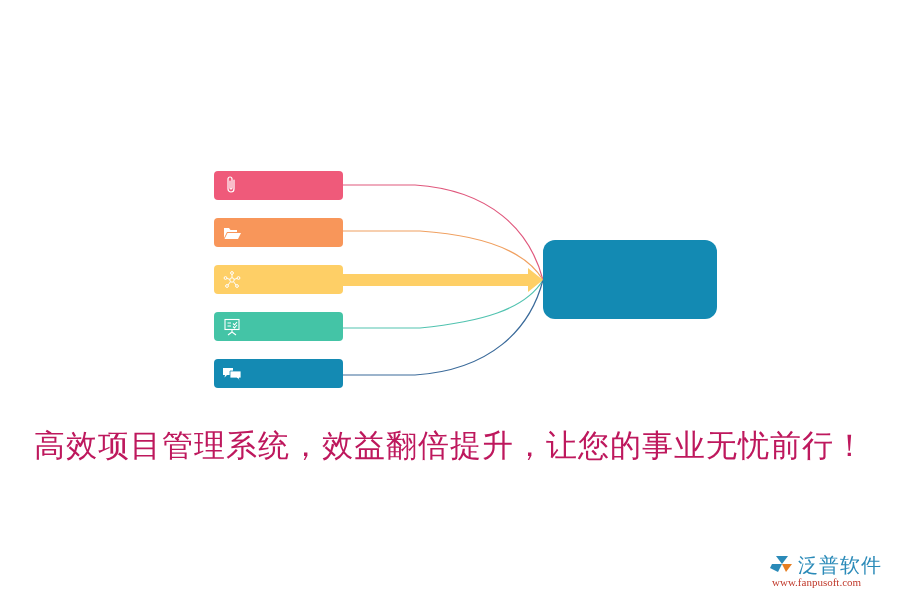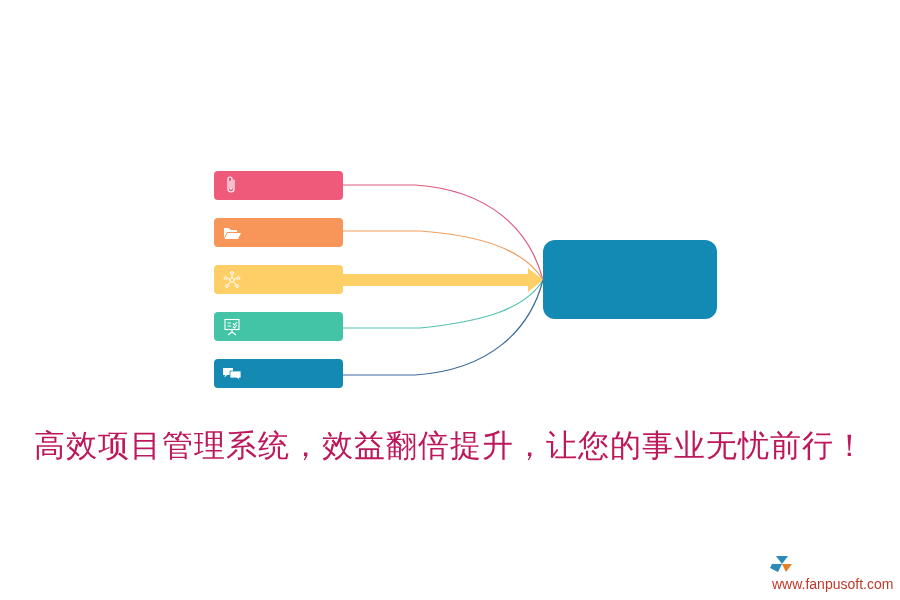--- a/index.html
+++ b/index.html
@@ -4,21 +4,21 @@
 <style>
   html, body { margin: 0; padding: 0; }
   body { width: 900px; height: 600px; background: #ffffff; position: relative; overflow: hidden; font-family: "DejaVu Sans", sans-serif; }
   .node { position: absolute; left: 214px; width: 129px; height: 29px; border-radius: 4px; }
   .node .icon { position: absolute; left: 8px; top: 5px; width: 20px; height: 19px; }
   .hub { position: absolute; left: 543px; top: 240px; width: 174px; height: 79px; border-radius: 12px; background: #138ab3; }
   svg.links { position: absolute; left: 0; top: 0; }
   .headline { position: absolute; left: 0; top: 425px; width: 900px; text-align: center; font-size: 31px; color: #be185d; letter-spacing: 1px; white-space: nowrap; }
   .logo { position: absolute; left: 768px; top: 552px; width: 130px; height: 40px; }
   .logo .brand { position: absolute; left: 30px; top: 0; font-size: 20px; color: #2a8ab8; letter-spacing: 1px; white-space: nowrap; }
-  .logo .url { position: absolute; left: 4px; top: 24px; font-size: 14px; color: #c0392b; font-family: Liberation Sans, sans-serif; white-space: nowrap; text-align: right; }
+  .logo .url { position: absolute; left: 4px; top: 24px; font-size: 11px; color: #c0392b; font-family: Liberation Serif, serif; white-space: nowrap; text-align: right; }
   .logo .mark { position: absolute; left: 2px; top: 2px; width: 24px; height: 20px; }
 </style>
 </head>
 <body>
 
 <svg class="links" width="900" height="600" viewBox="0 0 900 600">
   <path d="M343,185 L415,185 C490,190 530,230 543,280" fill="none" stroke="#e0587d" stroke-width="1.2"></path>
   <path d="M343,231 L420,231 C480,235 525,250 543,280" fill="none" stroke="#f0a060" stroke-width="1.2"></path>
   <path d="M343,328 L420,328 C480,322 525,310 543,280" fill="none" stroke="#52c3b0" stroke-width="1.2"></path>
   <path d="M343,375 L415,375 C490,370 530,330 543,280" fill="none" stroke="#3a6a9a" stroke-width="1.2"></path>
@@ -75,14 +75,15 @@
 <div class="hub"></div>
 
 <div class="headline">高效项目管理系统，效益翻倍提升，让您的事业无忧前行！</div>
 
 <div class="logo">
   <svg class="mark" viewBox="0 0 24 20">
     <polygon points="6,2 18,2 12,10" fill="#2a8ab8"></polygon>
     <polygon points="2,10 12,10 8,18 0,14" fill="#2a8ab8"></polygon>
     <polygon points="12,10 22,10 16,18" fill="#e67e22"></polygon>
   </svg>
+  <span class="brand">泛普软件</span>
   <span class="url">www.fanpusoft.com</span>
 </div>
 
 </body></html>

